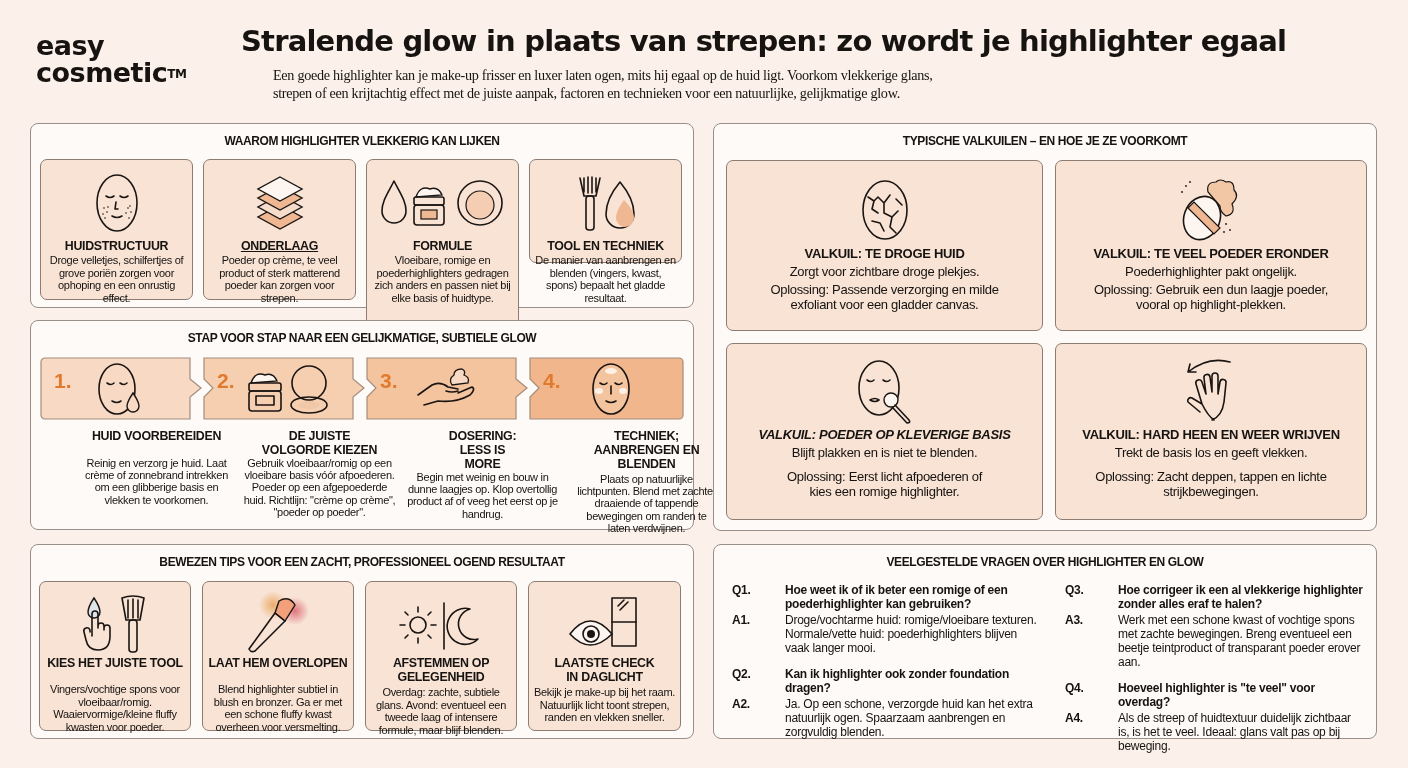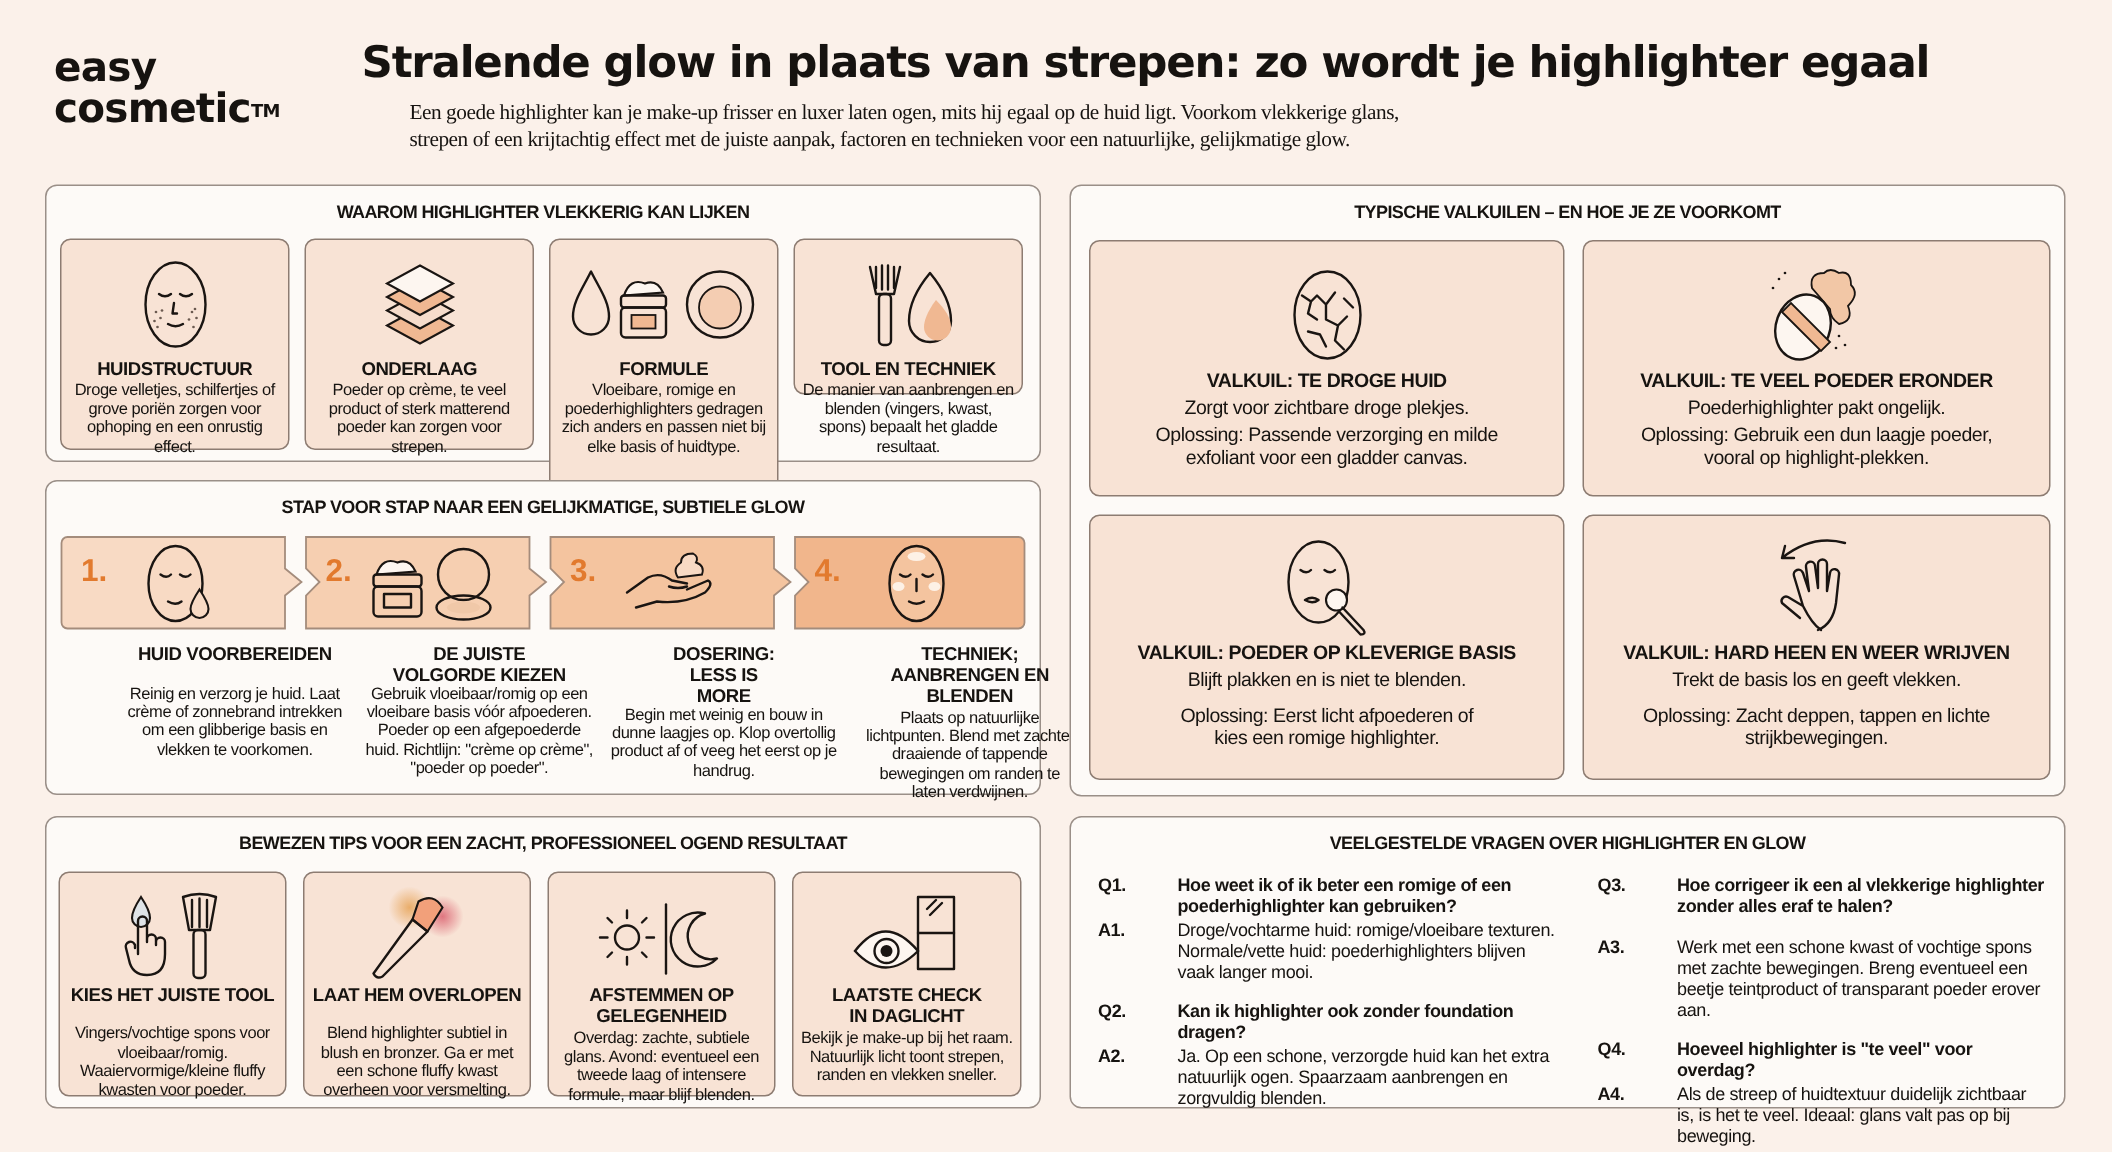--- a/index.html
+++ b/index.html
@@ -110,21 +110,21 @@
 
   <div class="card" style="left:172px;top:35px;width:153px;height:141px;">
     <div class="icon">
       <svg width="50" height="56" viewBox="0 0 50 56">
           <path d="M25 30 L47 42 L25 54 L3 42 Z" fill="#f0b892" stroke="#1a1512" stroke-width="1.4"></path>
           <path d="M25 20 L47 32 L25 44 L3 32 Z" fill="#f6dccb" stroke="#1a1512" stroke-width="1.4"></path>
           <path d="M25 11 L47 23 L25 35 L3 23 Z" fill="#f0b892" stroke="#1a1512" stroke-width="1.4"></path>
           <path d="M25 2 L47 14 L25 26 L3 14 Z" fill="#fdf6f0" stroke="#1a1512" stroke-width="1.4"></path>
         </svg>
     </div>
-    <div class="ct" style="top:79px;">ONDERLAAG</div>
+    <div class="ct" style="top:79px;text-decoration:underline;">ONDERLAAG</div>
     <div class="cb" style="top:94px;">Poeder op crème, te veel product of sterk matterend poeder kan zorgen voor strepen.</div>
   </div>
 
   <div class="card" style="left:335px;top:35px;width:153px;height:169px;">
     <div class="icon">
       <svg width="126" height="56" viewBox="0 0 126 56">
           <path class="ln" d="M14 6 C8 18 2 26 2 36 a12 12 0 0 0 24 0 C26 26 20 18 14 6 Z"></path>
           <path d="M36 22 q4 -12 14 -8 q8 -3 12 6 Z" fill="#fdf6f0" stroke="#1a1512" stroke-width="1.4"></path>
           <rect class="ln" x="34" y="22" width="30" height="8" rx="2"></rect>
           <rect class="ln" x="34" y="30" width="30" height="20" rx="3"></rect>
@@ -327,21 +327,21 @@
 
   <div class="card" style="left:12px;top:219px;width:317px;height:177px;">
     <div class="icon" style="top:12px;height:70px;">
       <svg width="60" height="66" viewBox="0 0 60 66">
           <ellipse class="ln" cx="24" cy="30" rx="20" ry="27"></ellipse>
           <path class="ln" d="M12 22 q4 3 7 0 M28 22 q4 3 7 0 M15 42 q5 3 9 0 M15 42 q5 -3 9 0"></path>
           <circle cx="36" cy="42" r="7" fill="#fdf6f0" stroke="#1a1512" stroke-width="1.4"></circle>
           <path class="ln" d="M40 47 L54 62 q2 3 -2 3 L38 50"></path>
         </svg>
     </div>
-    <div class="ct" style="top:84px;">VALKUIL: POEDER OP KLEVERIGE BASIS</div>
+    <div class="ct" style="top:84px;font-style:italic;">VALKUIL: POEDER OP KLEVERIGE BASIS</div>
     <div class="pb" style="top:101px;">Blijft plakken en is niet te blenden.</div>
     <div class="pb" style="top:125px;padding:0 44px;">Oplossing: Eerst licht afpoederen of kies een romige highlighter.</div>
   </div>
 
   <div class="card" style="left:341px;top:219px;width:312px;height:177px;">
     <div class="icon" style="top:12px;height:70px;">
       <svg width="66" height="66" viewBox="0 0 66 66">
           <path class="ln" d="M52 4 Q30 -2 10 14 M10 14 l2 -8 M10 14 l8 0"></path>
           <path class="ln" d="M24 46 L18 26 a3 3 0 0 1 6 -2 L28 36 L26 20 a3 3 0 0 1 6 -1 L34 34 L34 18 a3 3 0 0 1 6 0 L40 36 L42 24 a3 3 0 0 1 6 1 L46 44 Q44 58 34 62 M24 46 Q30 58 36 62 M24 46 L14 40 a3 3 0 0 0 -4 4 L22 54"></path>
         </svg>
@@ -372,21 +372,21 @@
         <span class="lbl">A2.</span>
         <span>Ja. Op een schone, verzorgde huid kan het extra natuurlijk ogen. Spaarzaam aanbrengen en zorgvuldig blenden.</span>
       </div>
   </div>
 
   <div class="faq" style="left:351px;top:38px;width:300px;">
     <div class="row">
         <span class="lbl">Q3.</span>
         <span class="q">Hoe corrigeer ik een al vlekkerige highlighter zonder alles eraf te halen?</span>
       </div>
-    <div class="row" style="margin-top:13px;">
+    <div class="row" style="margin-top:2px;">
         <span class="lbl">A3.</span>
         <span>Werk met een schone kwast of vochtige spons met zachte bewegingen. Breng eventueel een beetje teintproduct of transparant poeder erover aan.</span>
       </div>
     <div class="row" style="margin-top:12px;">
         <span class="lbl">Q4.</span>
         <span class="q">Hoeveel highlighter is "te veel" voor overdag?</span>
       </div>
     <div class="row" style="margin-top:2px;">
         <span class="lbl">A4.</span>
         <span>Als de streep of huidtextuur duidelijk zichtbaar is, is het te veel. Ideaal: glans valt pas op bij beweging.</span>

